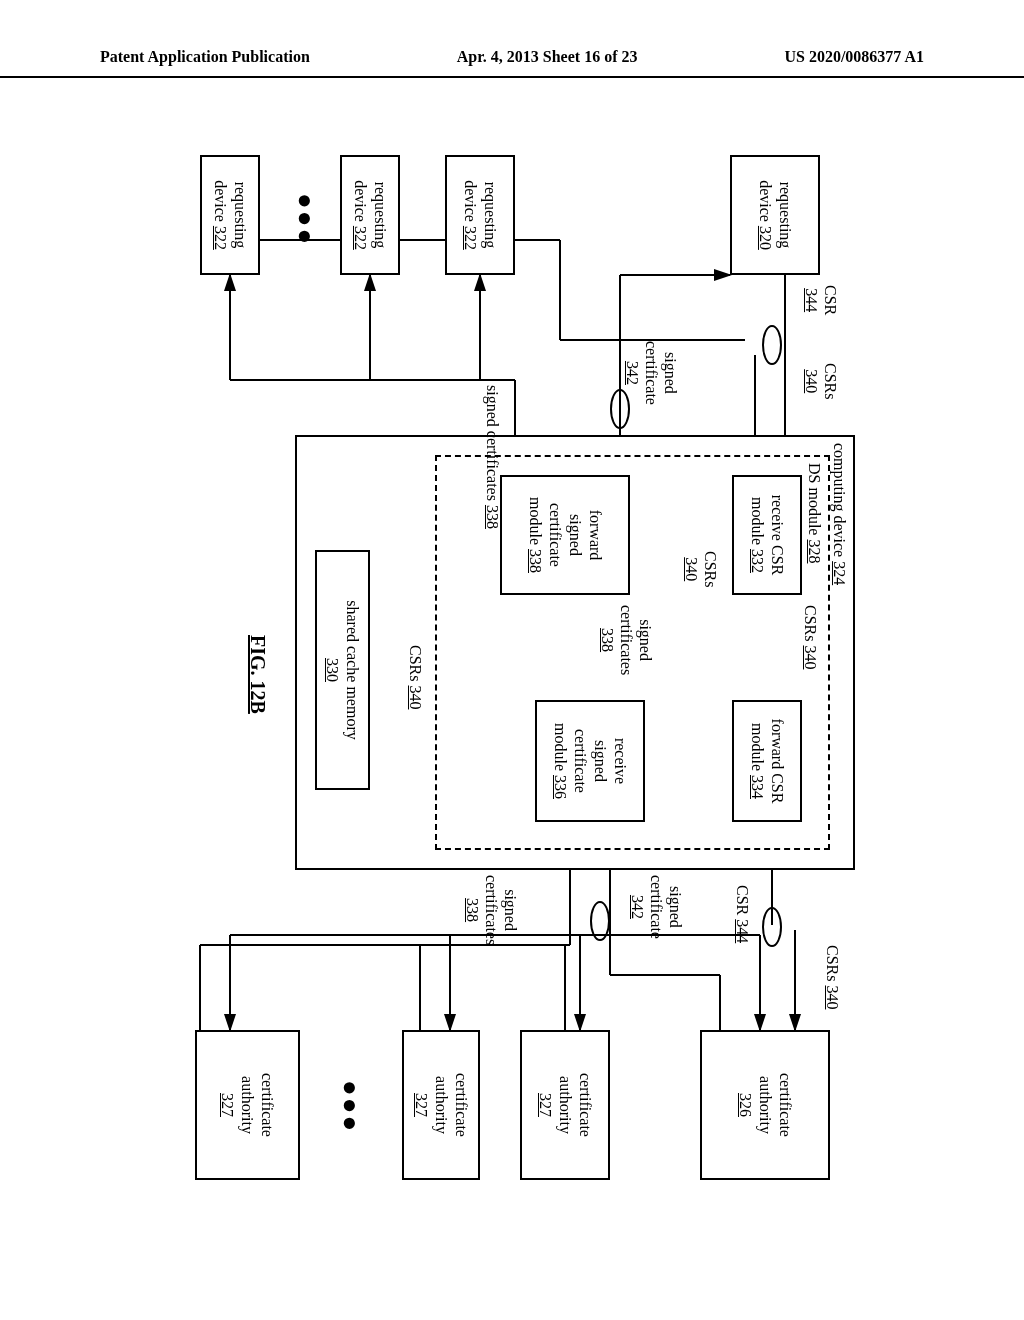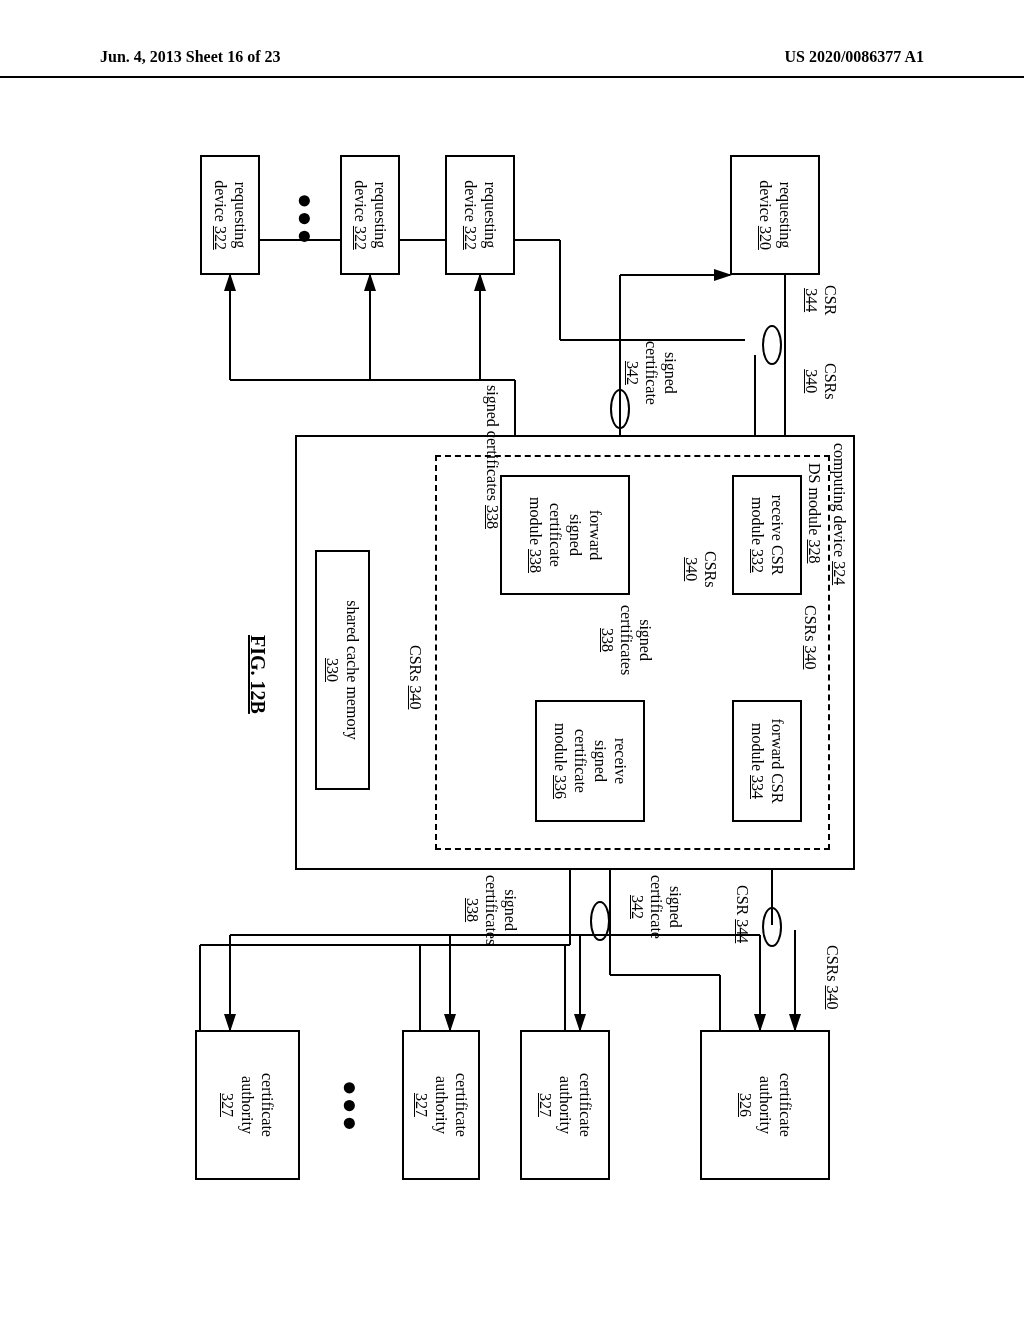--- a/index.html
+++ b/index.html
@@ -79,21 +79,22 @@
     border: 2px solid #000;
     border-radius: 50%;
     width: 40px;
     height: 20px;
   }
 </style>
 </head>
 <body>
 
 <div class="header">
-  <span>Jun. 4, 2013  Sheet 16 of 23</span>
+  <span>Patent Application Publication</span>
+  <span>Apr. 4, 2013  Sheet 16 of 23</span>
   <span>US 2020/0086377 A1</span>
 </div>
 
 <div class="diagram-outer">
 <div class="diagram">
 
   <svg class="arrows">
     <defs>
       <marker id="ah" markerWidth="10" markerHeight="10" refX="8" refY="3" orient="auto">
         <path d="M0,0 L0,6 L9,3 z" fill="#000"></path>

